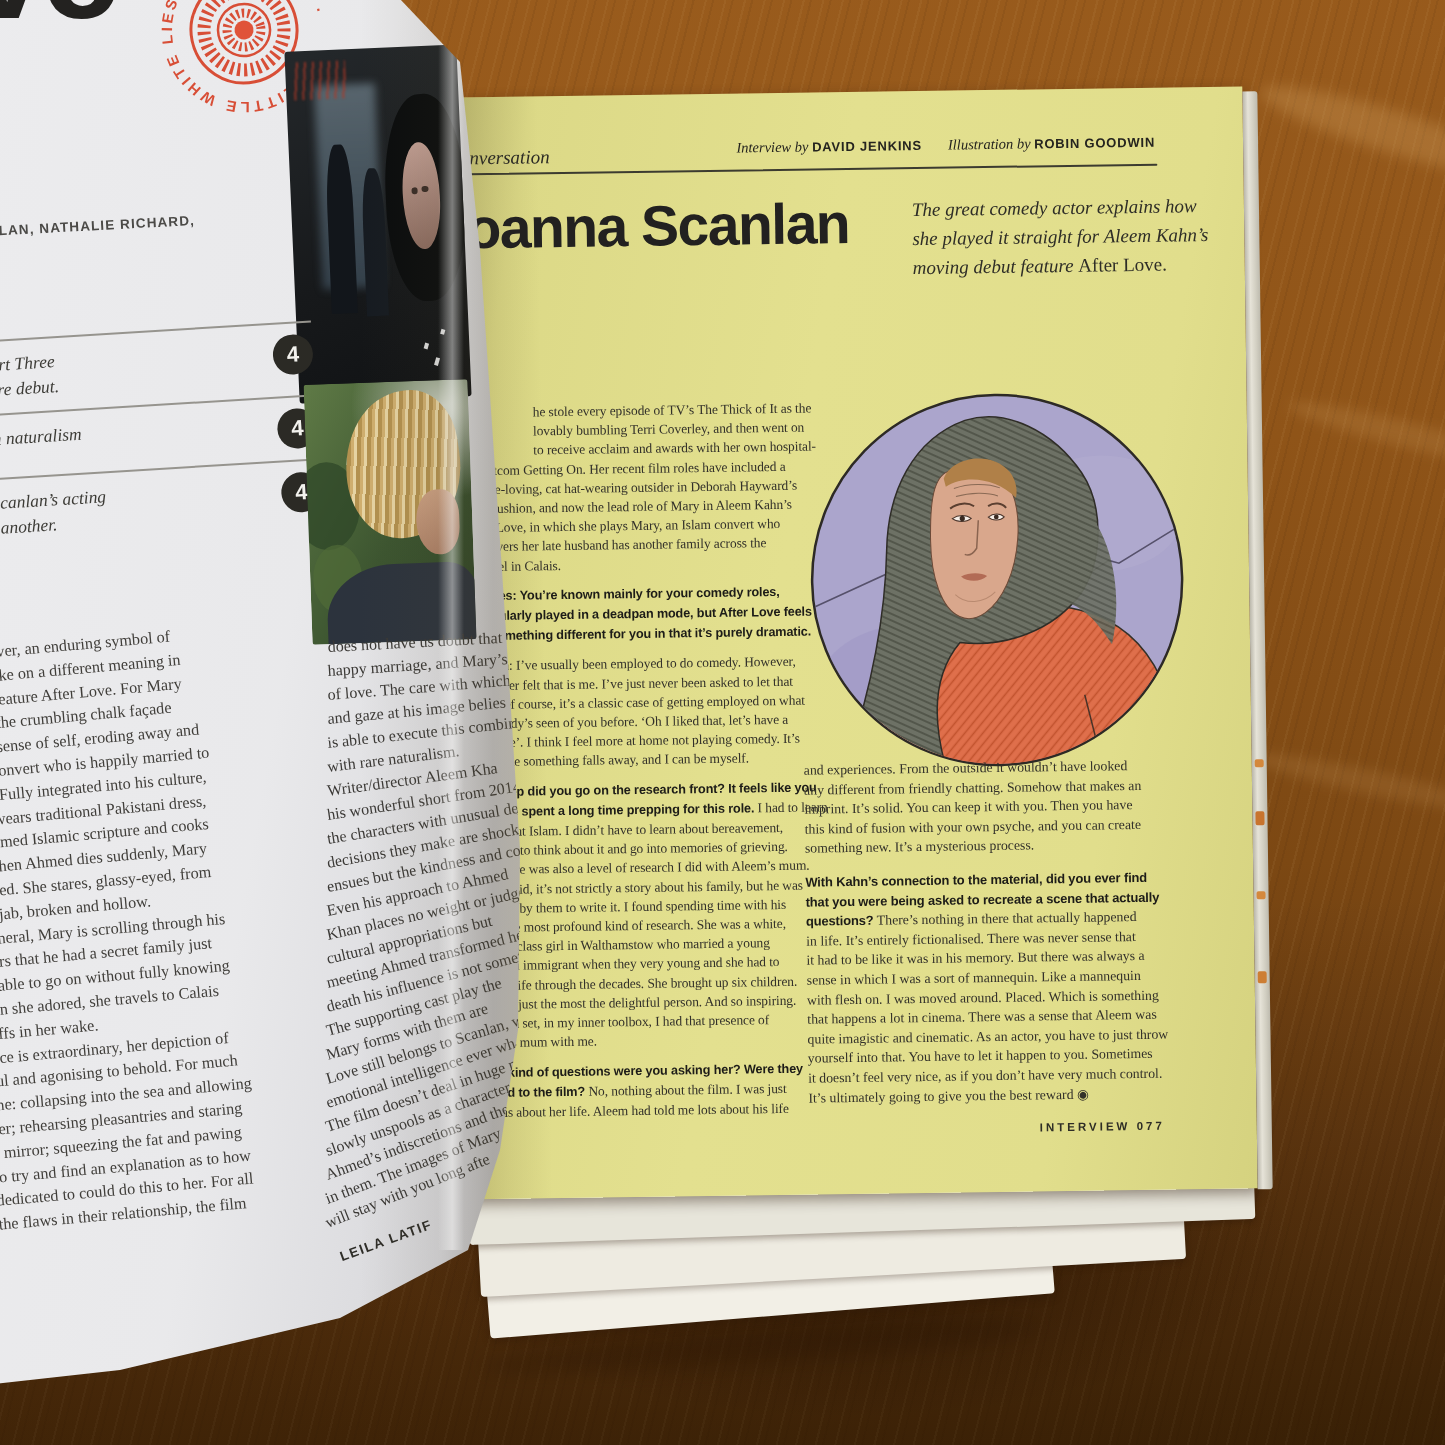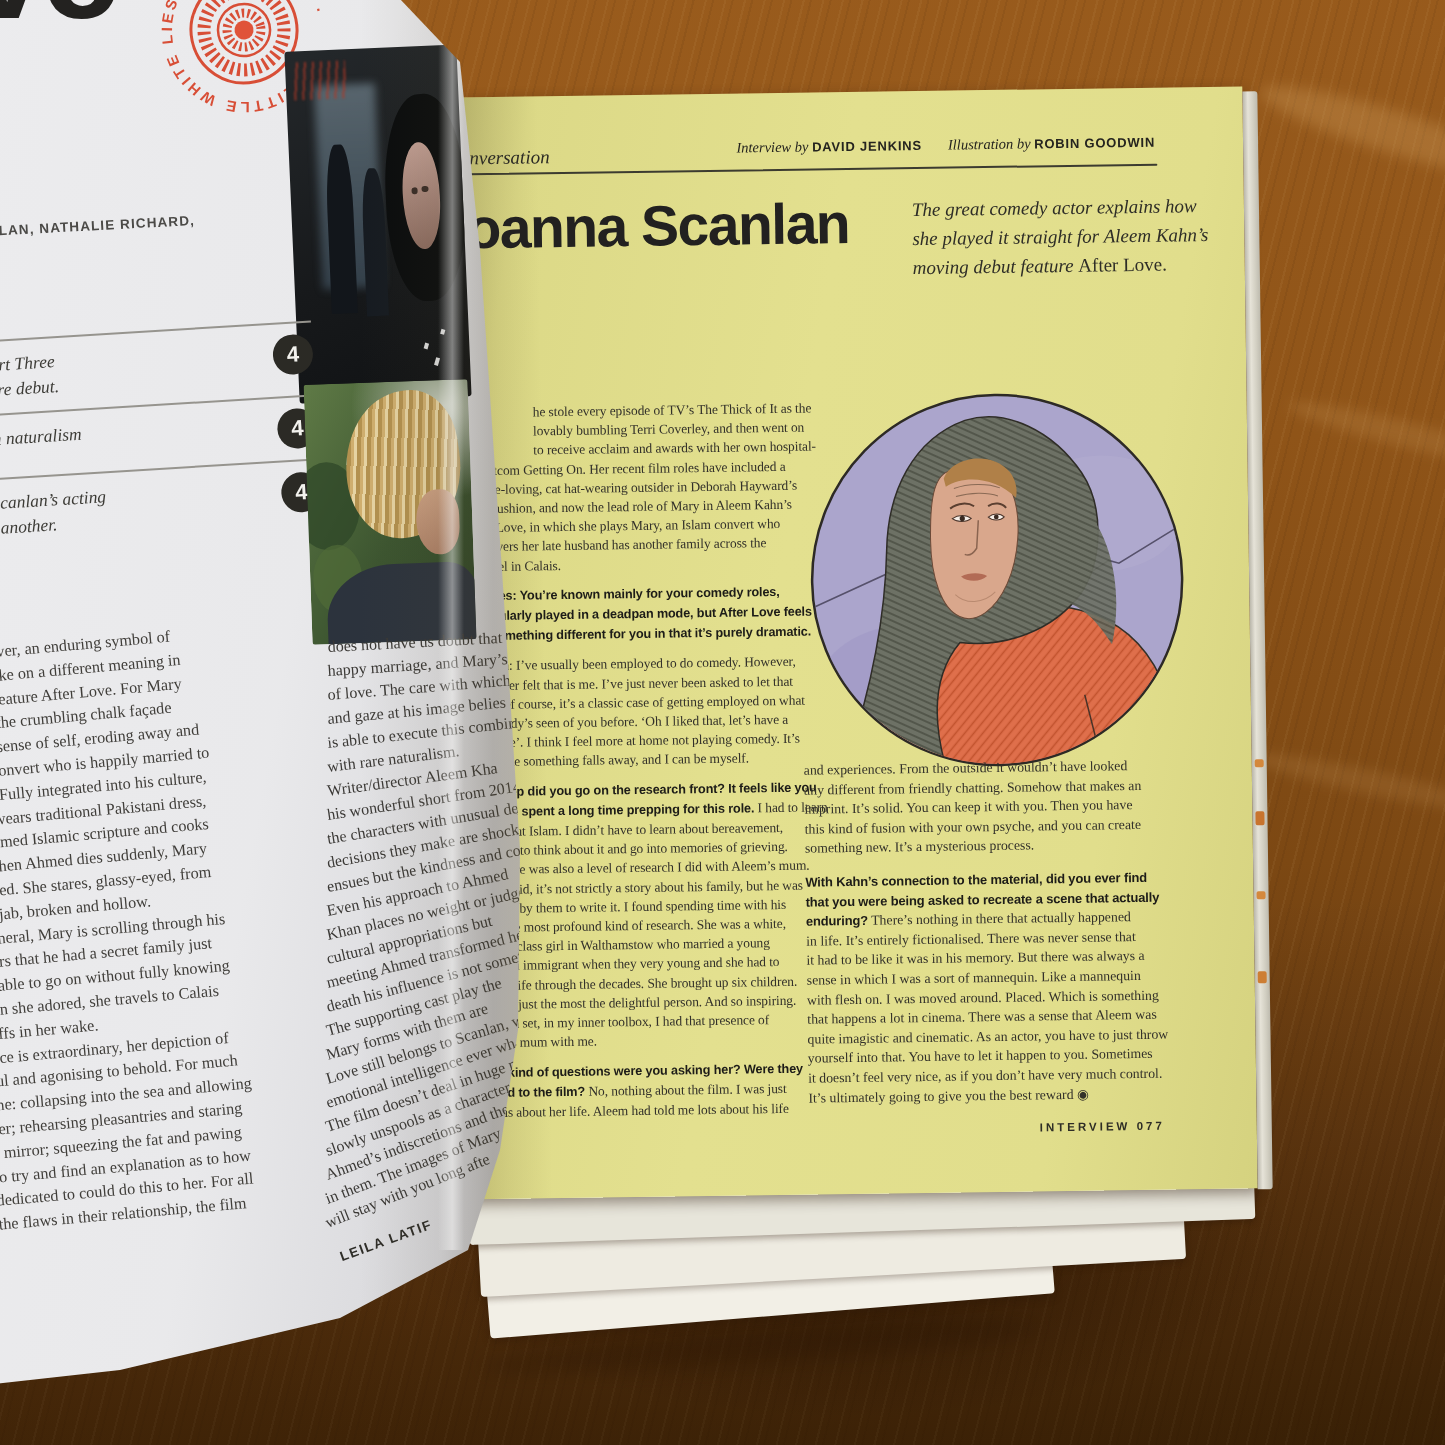--- a/index.html
+++ b/index.html
@@ -238,21 +238,21 @@
           <div class="para">
             <div class="ln">and experiences. From the outside it wouldn’t have looked</div>
             <div class="ln">any different from friendly chatting. Somehow that makes an</div>
             <div class="ln">imprint. It’s solid. You can keep it with you. Then you have</div>
             <div class="ln">this kind of fusion with your own psyche, and you can create</div>
             <div class="ln">something new. It’s a mysterious process.</div>
           </div>
           <div class="para">
             <div class="ln"><span class="qb">With Kahn’s connection to the material, did you ever find</span></div>
             <div class="ln"><span class="qb">that you were being asked to recreate a scene that actually</span></div>
-            <div class="ln"><span class="qb">enduring?</span><span>  There’s nothing in there that actually happened</span></div>
+            <div class="ln"><span class="qb">questions?</span><span>  There’s nothing in there that actually happened</span></div>
             <div class="ln">in life. It’s entirely fictionalised. There was never sense that</div>
             <div class="ln">it had to be like it was in his memory. But there was always a</div>
             <div class="ln">sense in which I was a sort of mannequin. Like a mannequin</div>
             <div class="ln">with flesh on. I was moved around. Placed. Which is something</div>
             <div class="ln">that happens a lot in cinema. There was a sense that Aleem was</div>
             <div class="ln">quite imagistic and cinematic. As an actor, you have to just throw</div>
             <div class="ln">yourself into that. You have to let it happen to you. Sometimes</div>
             <div class="ln">it doesn’t feel very nice, as if you don’t have very much control.</div>
             <div class="ln">It’s ultimately going to give you the best reward ◉</div>
           </div>

